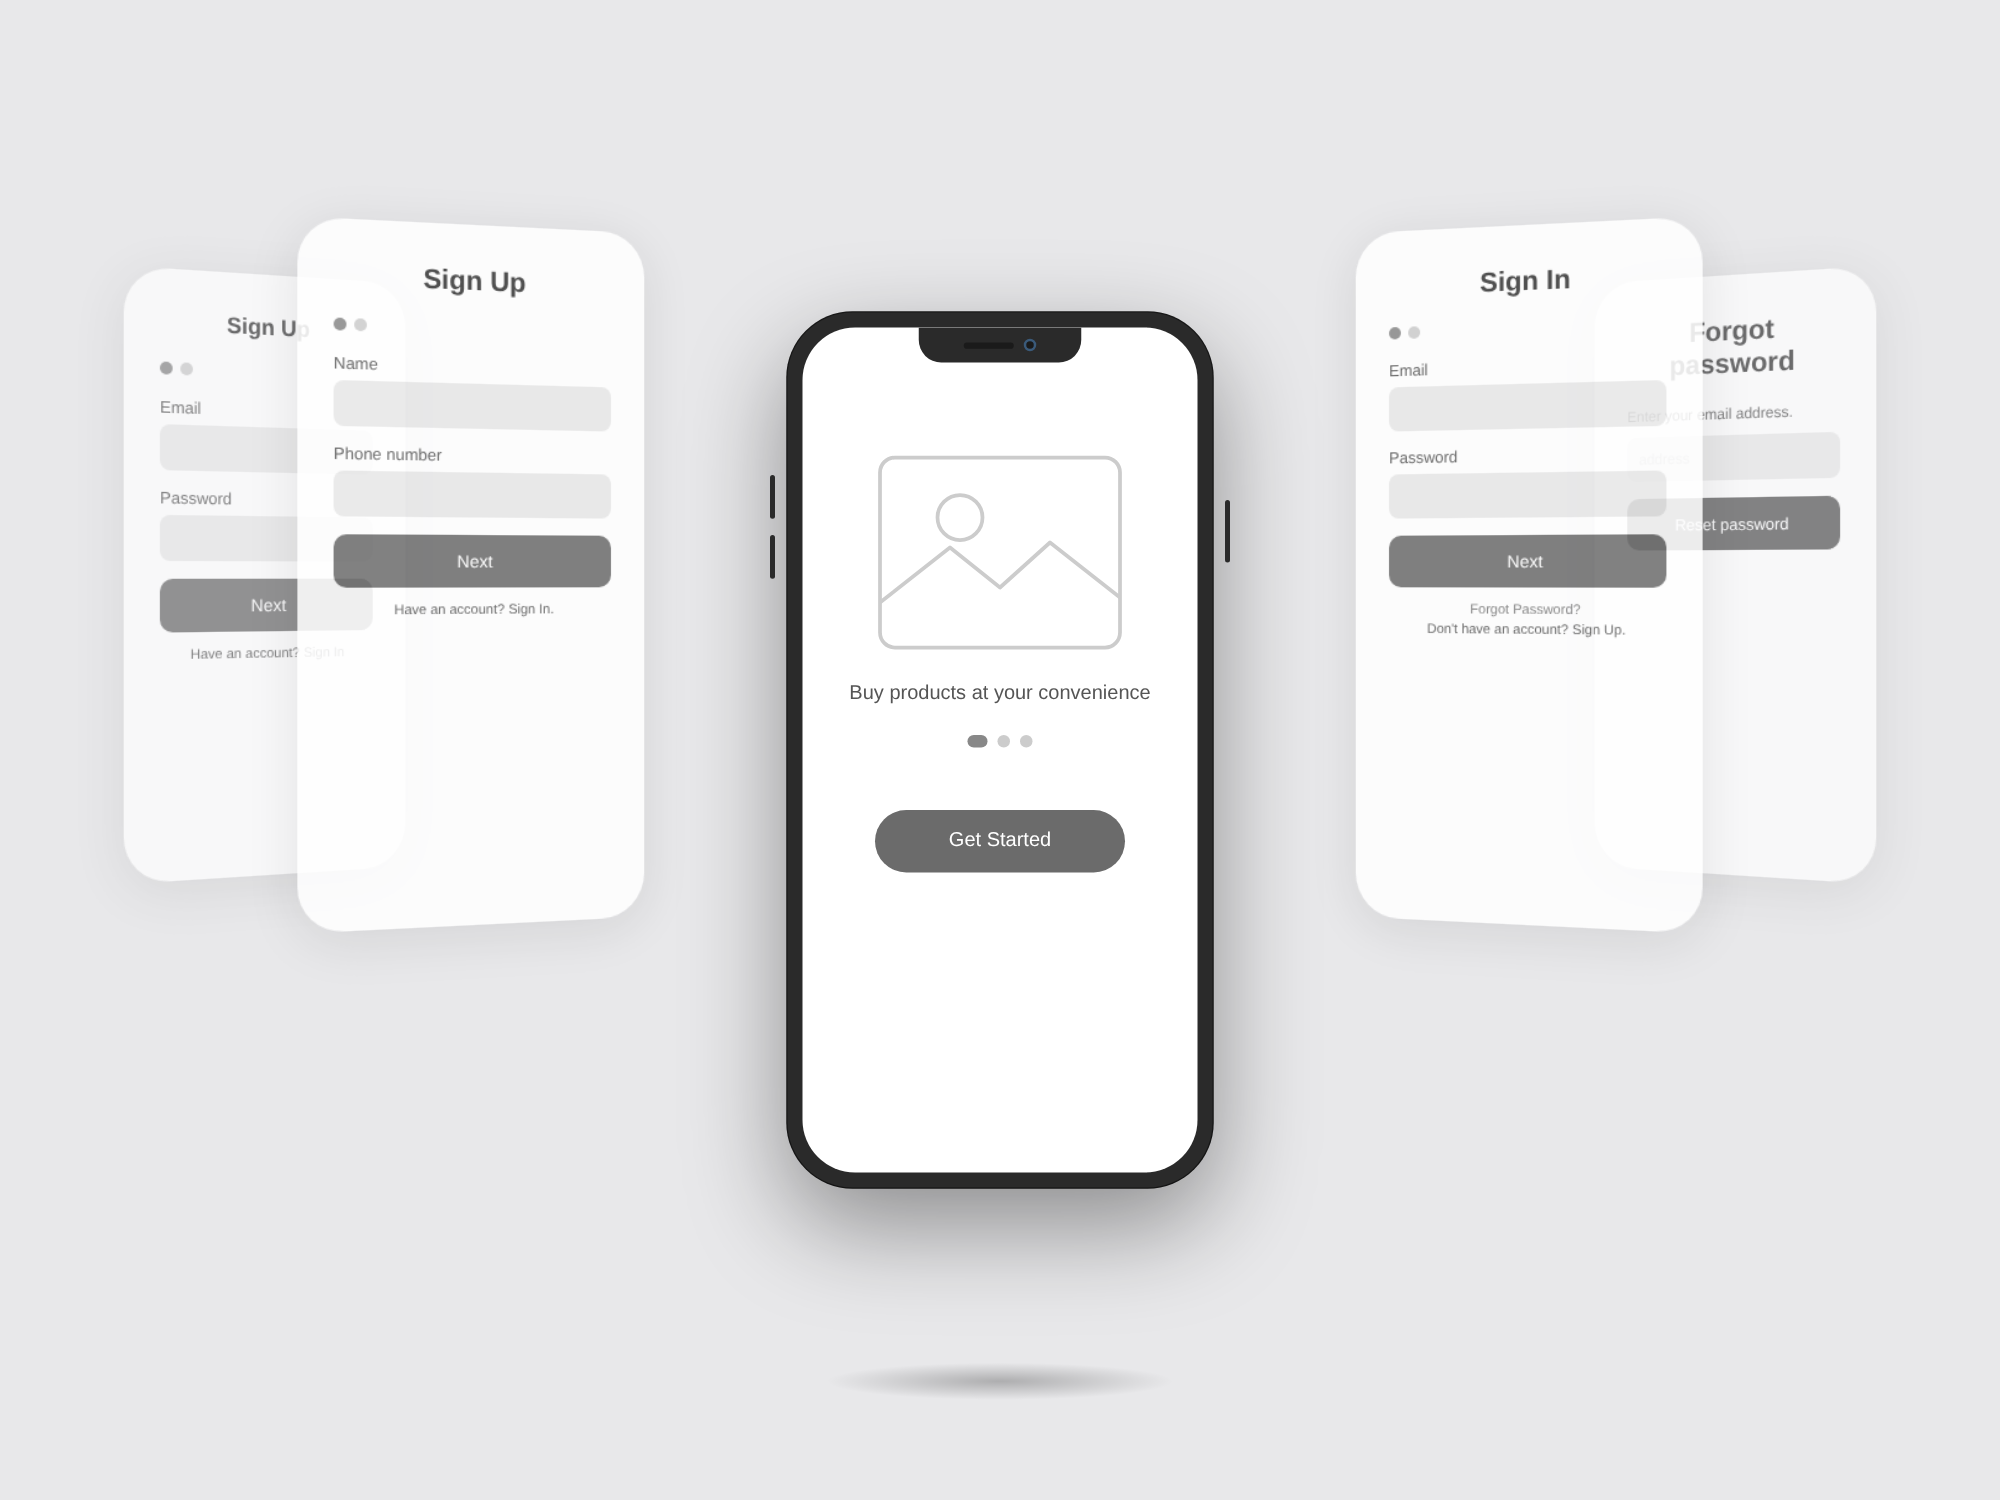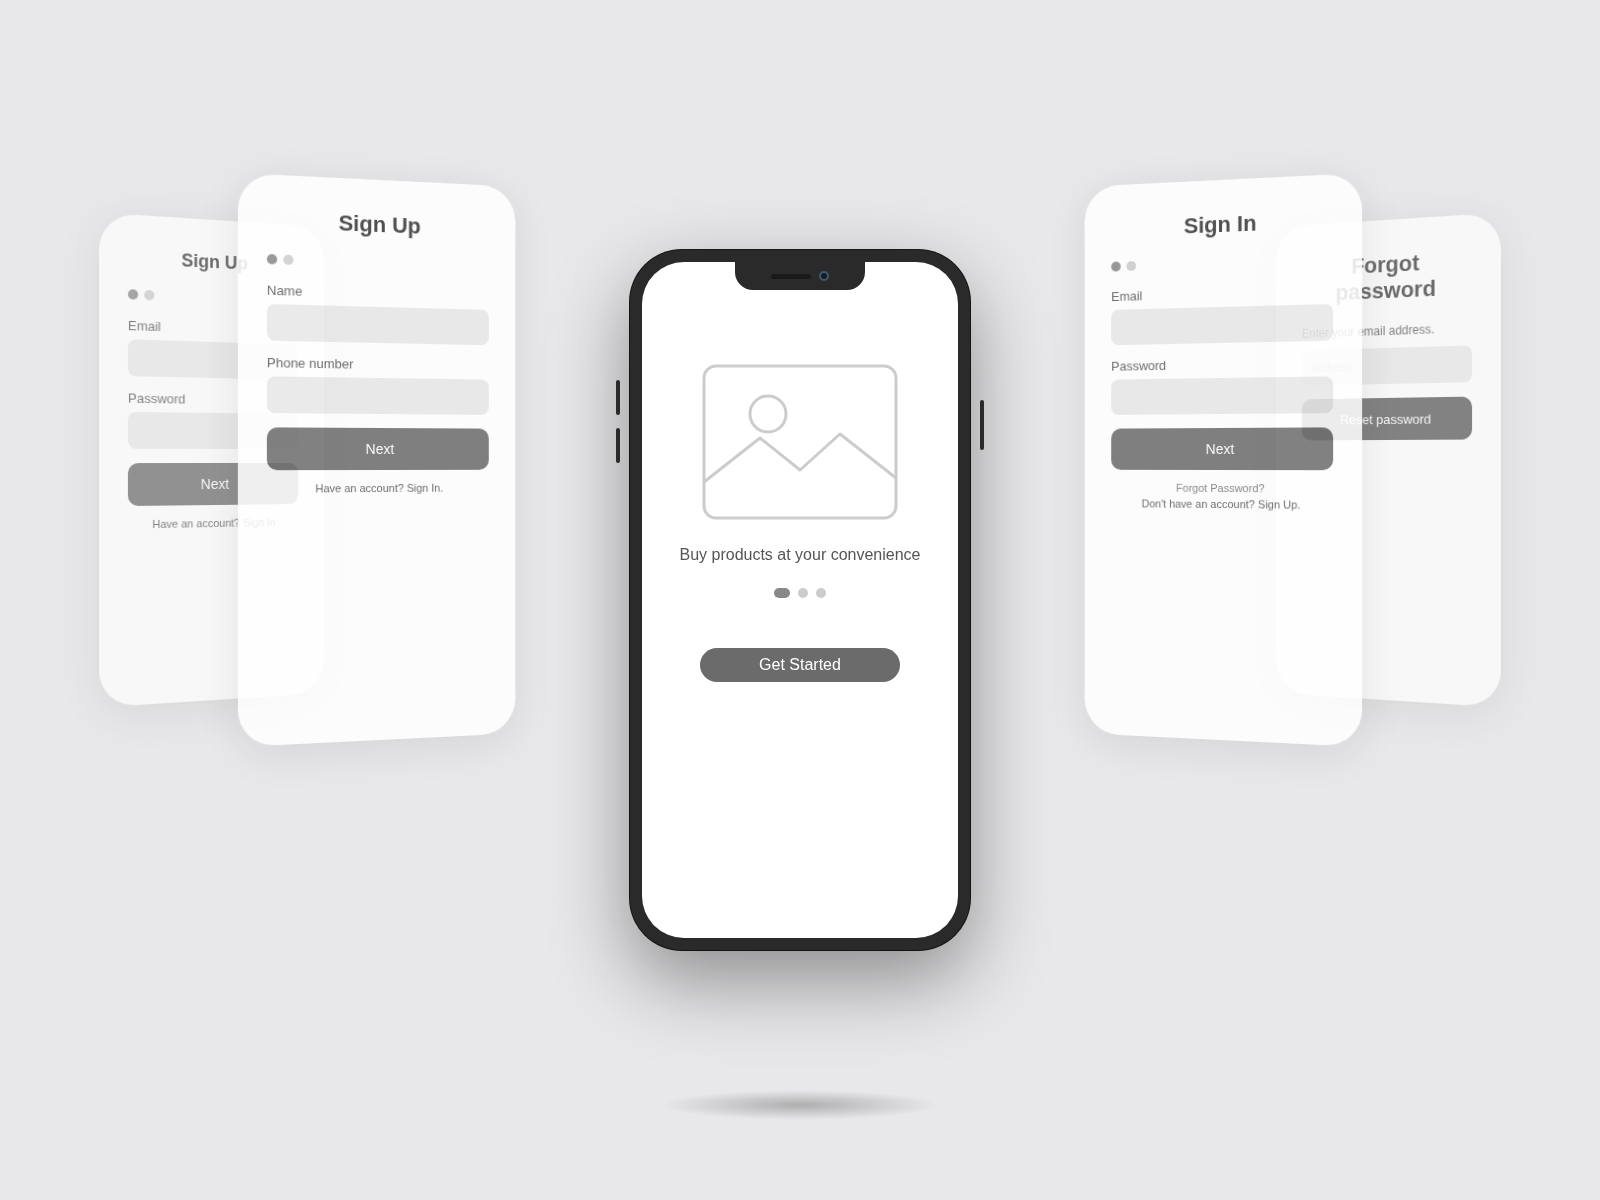--- a/index.html
+++ b/index.html
@@ -246,21 +246,21 @@
     }
 
     .page-dot.active {
       background: #888;
       width: 16px;
       border-radius: 5px;
     }
 
     .get-started-btn {
       width: 200px;
-      height: 34px;
+      height: 50px;
       background: #6b6b6b;
       border-radius: 25px;
       display: flex;
       align-items: center;
       justify-content: center;
       color: white;
       font-size: 16px;
       font-weight: 500;
       cursor: pointer;
     }

